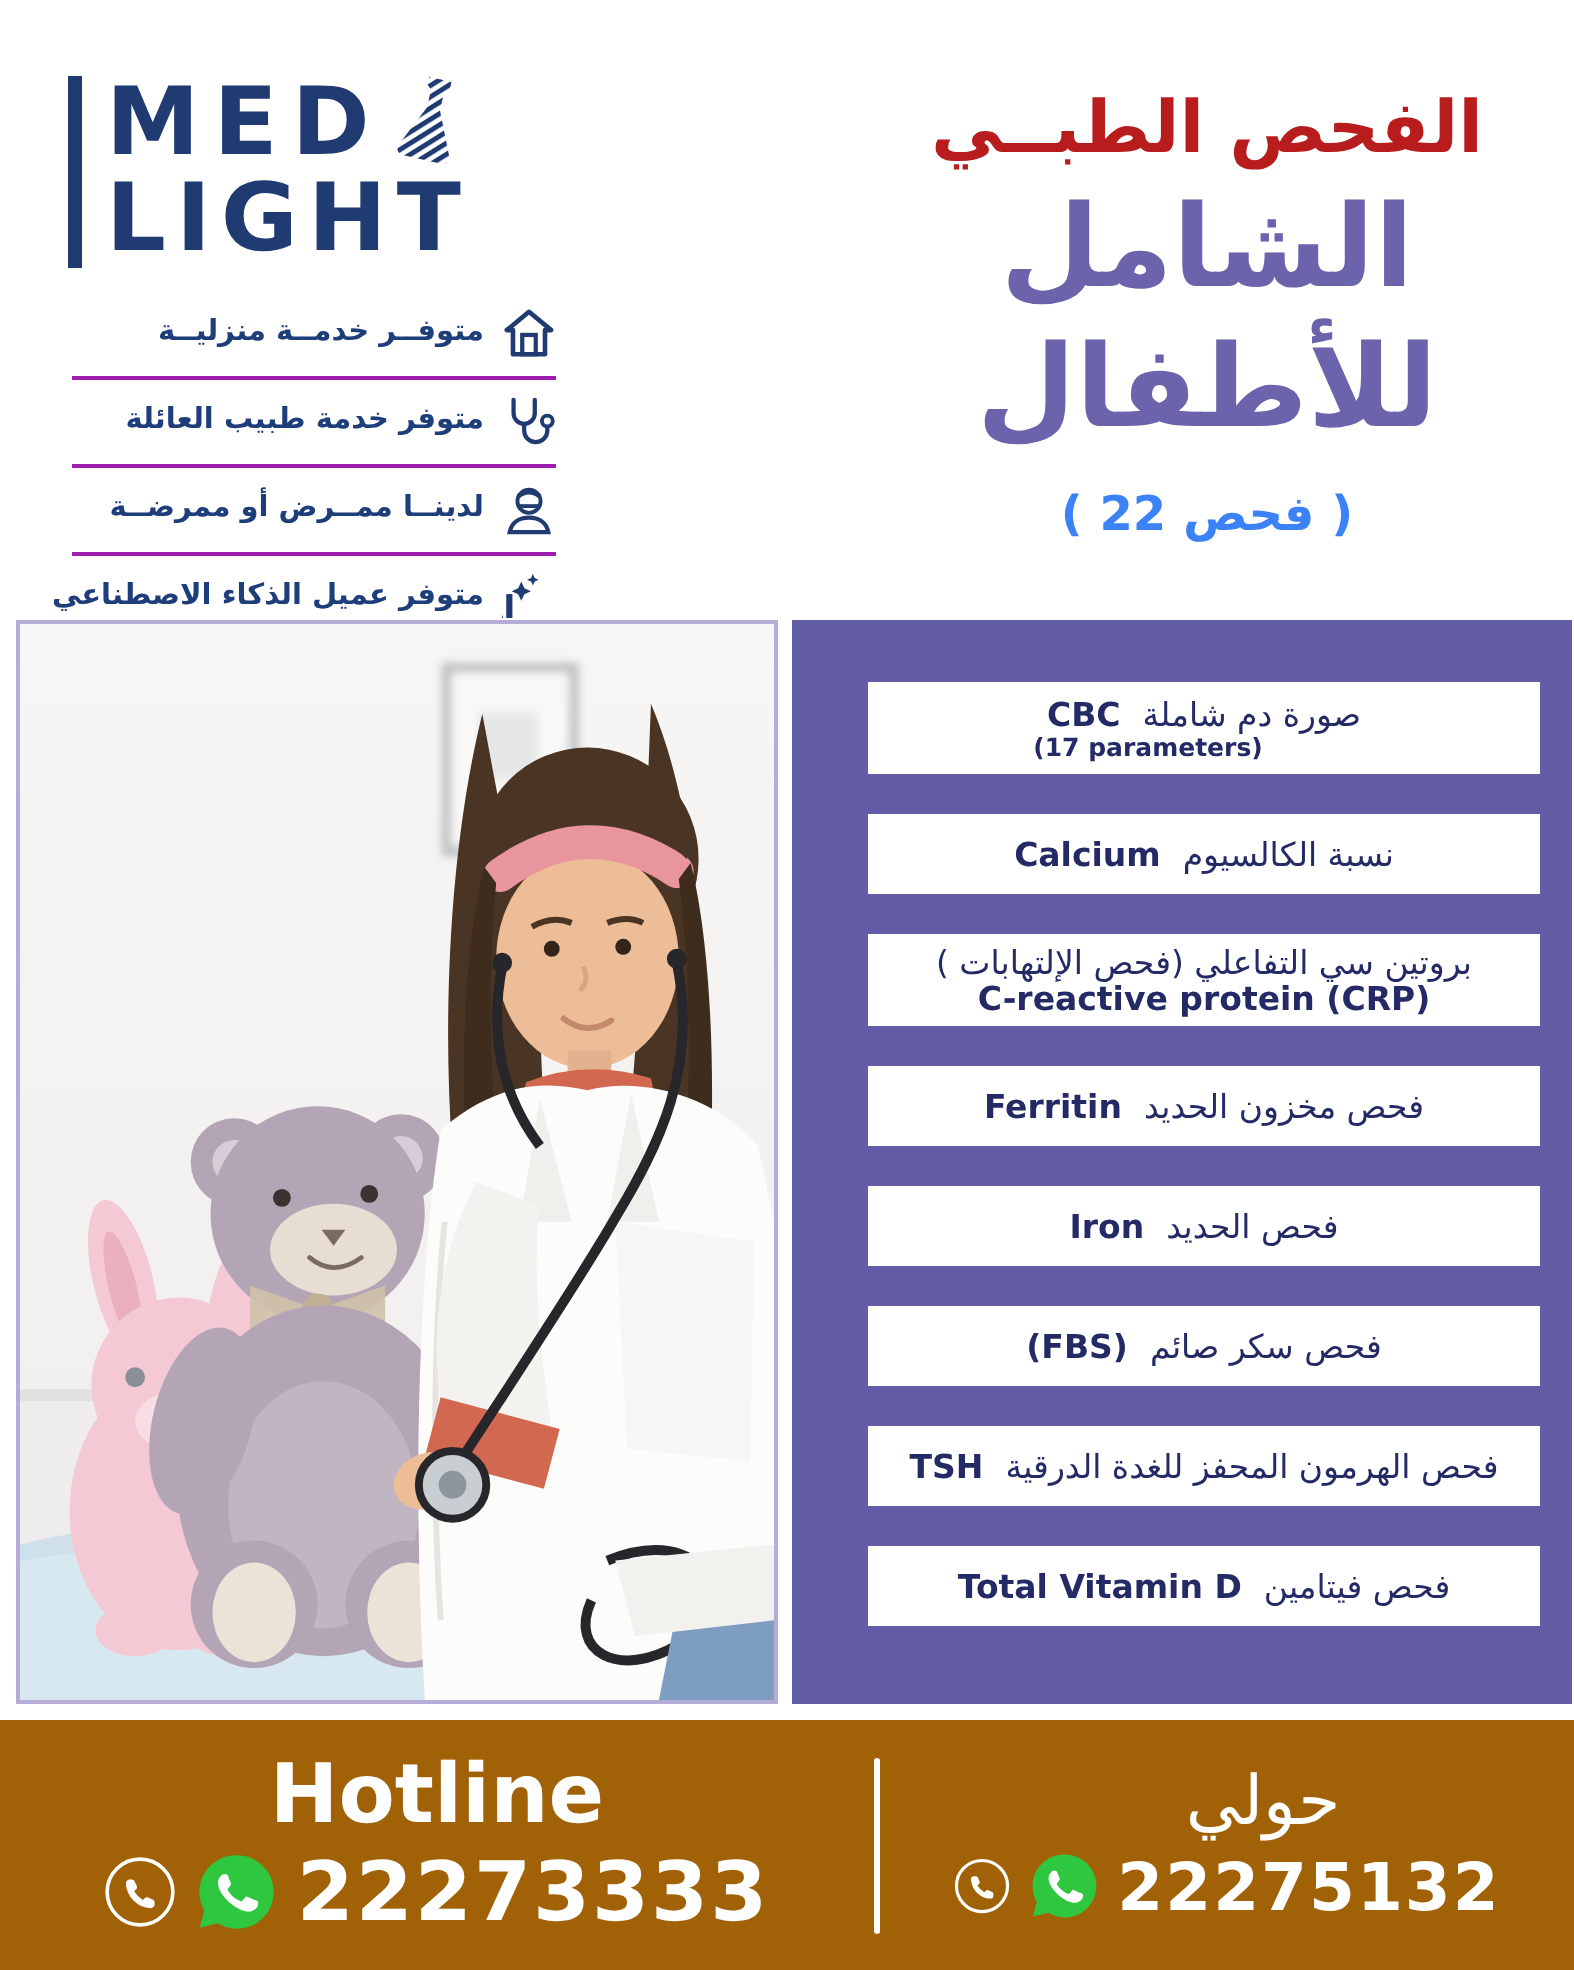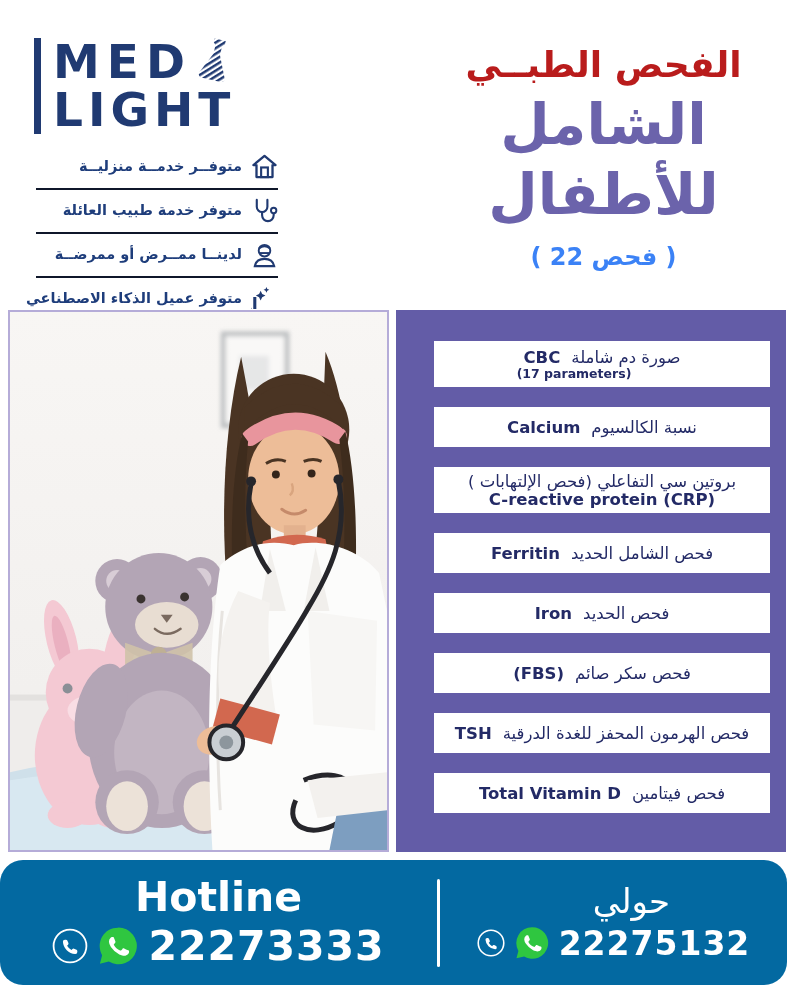--- a/index.html
+++ b/index.html
@@ -15,21 +15,21 @@
   .logo-row { display:flex; align-items:stretch; }
   .logo-bar { width:7px; background:#203a72; margin-right:12px; }
   .logo-text { color:#203a72; font-weight:bold; line-height:1.02; }
   .logo-line1 { font-size:47px; letter-spacing:7px; display:flex; align-items:flex-end; }
   .logo-line2 { font-size:47px; letter-spacing:5px; }
   .logo-flask { width:42px; height:48px; margin-left:2px; }
   .services { width:242px; margin-top:12px; margin-left:2px; }
   .service-row {
     direction:rtl; display:flex; align-items:center; gap:9px;
     padding:7px 0 8px; color:#1e3d7b; font-weight:bold; font-size:14.5px;
-    border-bottom:2px solid #0f172a;
+    border-bottom:2px solid #a21caf;
   }
   .service-row.last { border-bottom:none; }
   .service-row .svc-icon { flex:0 0 auto; width:27px; height:27px; }
   .service-label { white-space:nowrap; }
   .title-col { flex:1; direction:rtl; text-align:center; padding:44px 18px 0 38px; }
   .title-l1 { color:#b91c1c; font-weight:bold; font-size:36px; }
   .title-l2 { color:#6b63ab; font-weight:bold; font-size:57px; margin-top:6px; }
   .title-l3 { color:#6b63ab; font-weight:bold; font-size:57px; margin-top:4px; }
   .title-count { direction:ltr; color:#3b82f6; font-weight:bold; font-size:24px; margin-top:16px; }
   
@@ -51,21 +51,21 @@
   }
   .trow.tall { min-height:46px; }
   .tline { direction:rtl; display:flex; justify-content:center; align-items:baseline; gap:11px; }
   .t-ar { font-weight:normal; font-size:16.5px; white-space:nowrap; }
   .t-en { font-weight:bold; font-size:16.5px; direction:ltr; white-space:nowrap; }
   .t-note { font-weight:bold; font-size:12.5px; text-align:center; transform:translateX(-28px); line-height:1.1; }
   .t-en2 { font-weight:bold; font-size:16.5px; text-align:center; line-height:1.05; }
   
   .footer {
     position:absolute; left:0; top:860px; width:787px; height:125px;
-    background:#0369a1; display:flex; align-items:center; color:#fff;border-radius:23px;
+    background:#a16207; display:flex; align-items:center; color:#fff;
   }
   .foot-left { width:437px; display:flex; flex-direction:column; align-items:center; }
   .foot-title { font-weight:bold; font-size:41px; line-height:1.1; }
   .num-row { display:flex; align-items:center; gap:9px; margin-top:2px; }
   .num-big { font-weight:bold; font-size:41px; letter-spacing:1px; }
   .foot-div { width:3px; height:88px; background:#ffffff; border-radius:2px; }
   .foot-right { flex:1; display:flex; flex-direction:column; align-items:center; }
   .foot-title-ar { font-weight:normal; font-size:34px; line-height:1.15;margin-left:36px; }
   .num-mid { font-weight:bold; font-size:33px; letter-spacing:1px; }
   .icn { display:block; }
@@ -268,21 +268,21 @@
       </div>
     </div>
     <div class="trow tall">
       <div class="tline">
         <span class="t-ar">بروتين سي التفاعلي (فحص الإلتهابات )</span>
       </div>
       <div class="t-en2">C-reactive protein (CRP)</div>
     </div>
     <div class="trow">
       <div class="tline">
-        <span class="t-ar">فحص الشامل الحديد</span>
+        <span class="t-ar">فحص مخزون الحديد</span>
         <span class="t-en">Ferritin</span>
       </div>
     </div>
     <div class="trow">
       <div class="tline">
         <span class="t-ar">فحص الحديد</span>
         <span class="t-en">Iron</span>
       </div>
     </div>
     <div class="trow">

